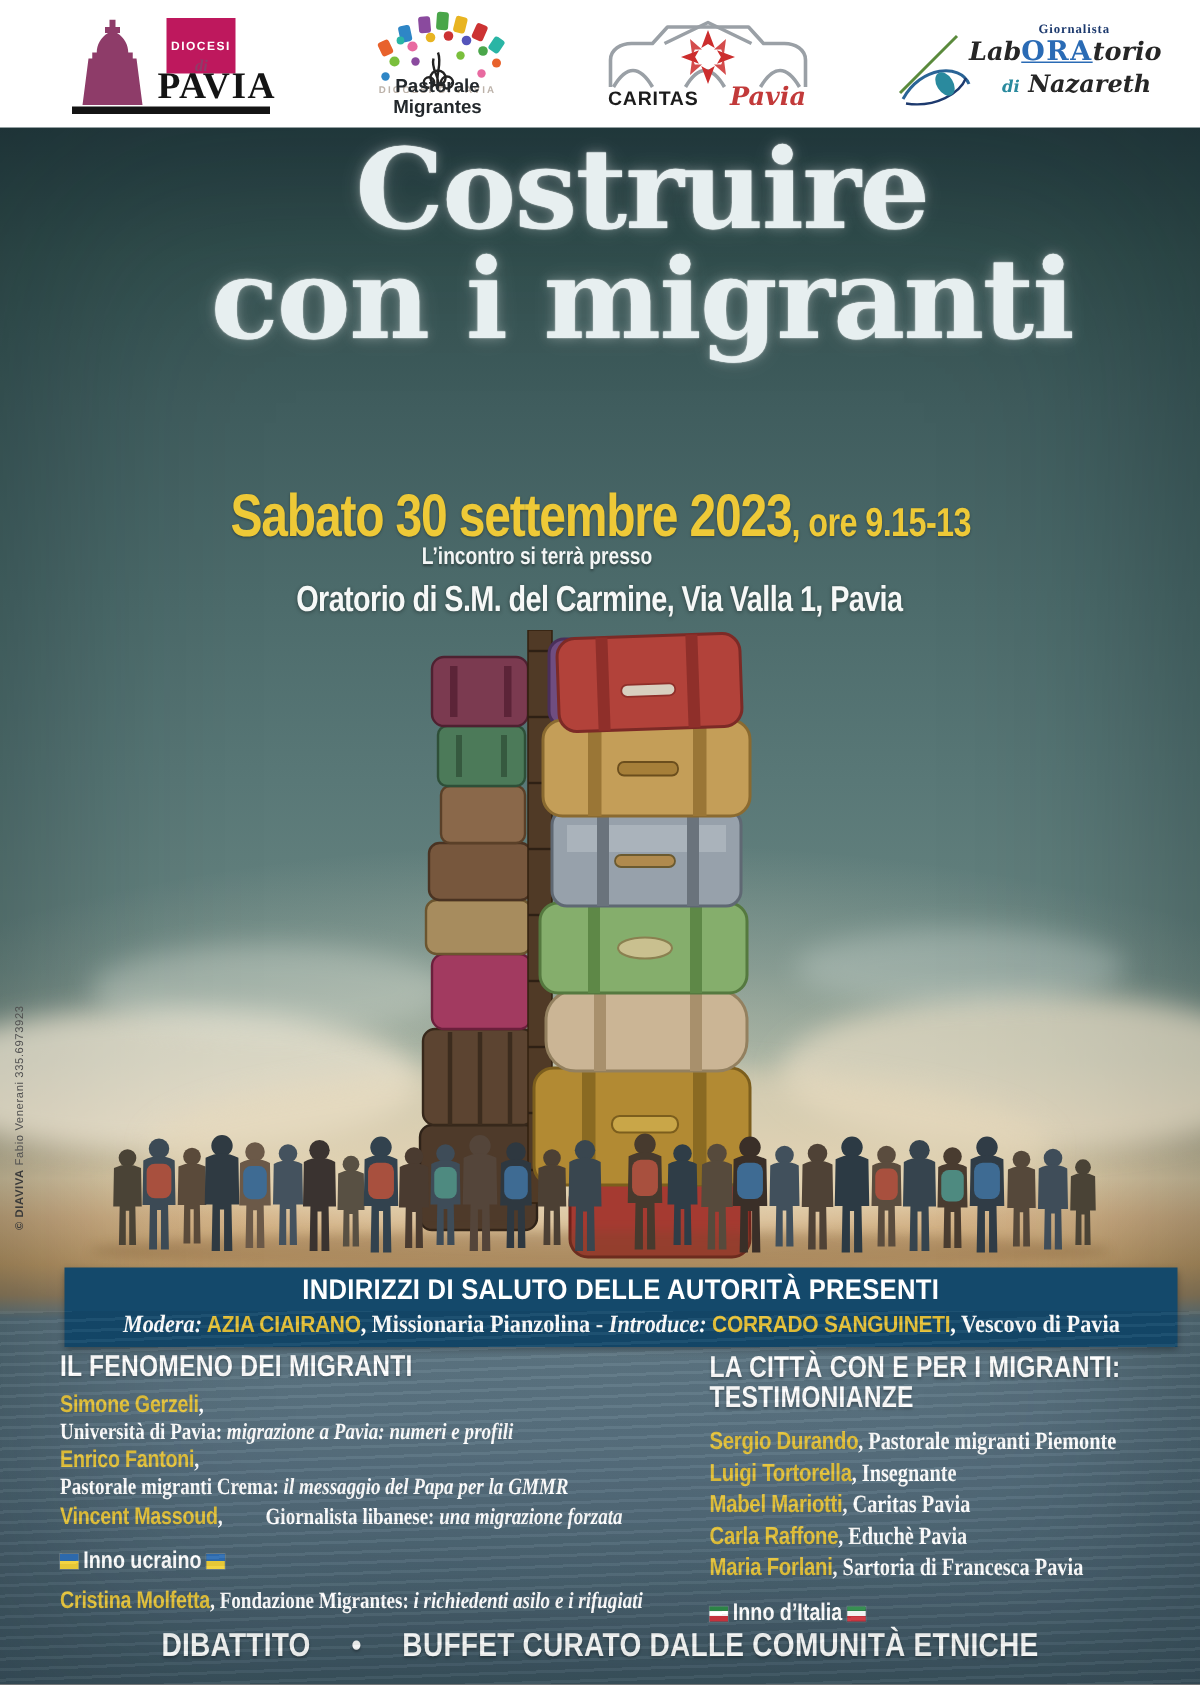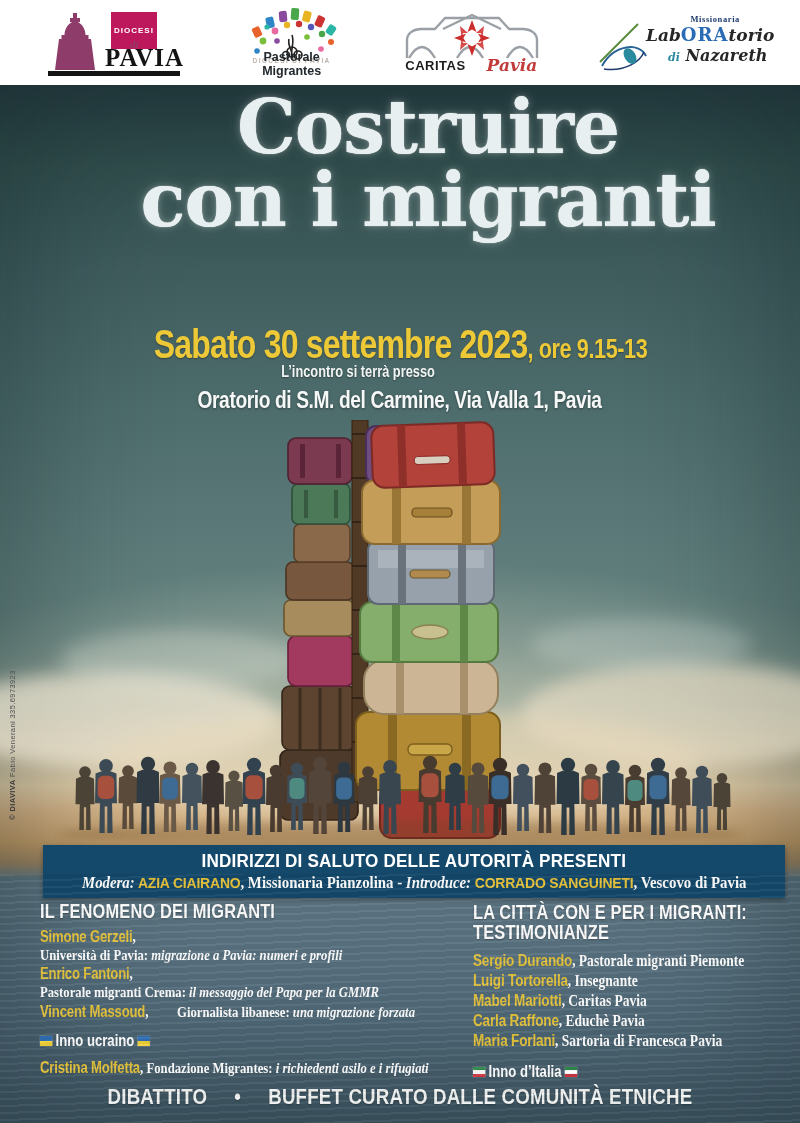--- a/index.html
+++ b/index.html
@@ -29,21 +29,21 @@
 
   
   .car { width:138px; height:66px; }
   .car-name { position:absolute; left:2px; bottom:3px; color:#1c1c1c; font:700 13px "Liberation Sans", sans-serif; letter-spacing:.5px;margin-top:33px; }
   .car-city { position:absolute; right:4px; bottom:1px; color:#c23a3a; font:italic 700 17px "DejaVu Serif", serif; }
 
   
   .naz { width:158px; height:66px; }
   .naz-sup { position:absolute; right:12px; top:4px; color:#1d3a6e; font:700 8.5px "Liberation Serif", serif; letter-spacing:.6px; }
   .naz-l1 { position:absolute; left:52px; top:14px; white-space:nowrap; font:italic 700 17px "DejaVu Serif", serif; color:#262626; }
-  .naz-l1 .ora { font-style:normal; color:#2a6bb5; font-size:18px; letter-spacing:1px; }
+  .naz-l1 .ora { font-style:normal; color:#2a6bb5; font-size:18px; letter-spacing:1px;text-decoration:underline; }
   .naz-l2 { position:absolute; left:74px; top:36px; white-space:nowrap; font:italic 700 16px "DejaVu Serif", serif; color:#262626; }
   .naz-l2 .di { font-size:11px; color:#2a8a9e; }
 
   
   .scene { position:absolute; top:85px; left:0; width:800px; height:1038px; overflow:hidden;
     background:
       radial-gradient(900px 280px at 400px 650px, rgba(243,233,206,.50), rgba(243,233,206,0) 62%),
       linear-gradient(180deg,
         #273f43 0%, #33504f 8%, #405d5e 18%, #4c6b6b 30%, #597877 42%,
         #688581 54%, #7e948a 60%, #b5ad92 64.5%, #d9c49d 67.5%, #cda87a 70%,
@@ -201,21 +201,21 @@
       <span class="car-city">Pavia</span>
     </div>
 
     <div class="logo naz">
       <svg width="56" height="60" viewBox="0 0 56 60" style="position:absolute;left:0;top:4px">
         <line x1="6" y1="48" x2="44" y2="10" stroke="#5a8a3c" stroke-width="2"></line>
         <path d="M8 52 C20 30 46 28 52 42" stroke="#2a6496" stroke-width="2" fill="none"></path>
         <path d="M10 55 C30 58 46 48 50 38" stroke="#1d3a6e" stroke-width="1.6" fill="none"></path>
         <ellipse cx="36" cy="42" rx="5.5" ry="8.5" fill="#2a8a9e" transform="rotate(-32 36 42)"></ellipse>
       </svg>
-      <div class="naz-sup">Missionaria</div>
+      <div class="naz-sup">Giornalista</div>
       <div class="naz-l1"><span>Lab</span><span class="ora">ORA</span><span>torio</span></div>
       <div class="naz-l2"><span class="di">di</span> <span>Nazareth</span></div>
     </div>
   </header>
 
   <div class="scene">
 
     <svg class="artwork" width="800" height="430" viewBox="0 0 800 430">
       <defs>
         <filter id="b8" x="-50%" y="-50%" width="200%" height="200%">

